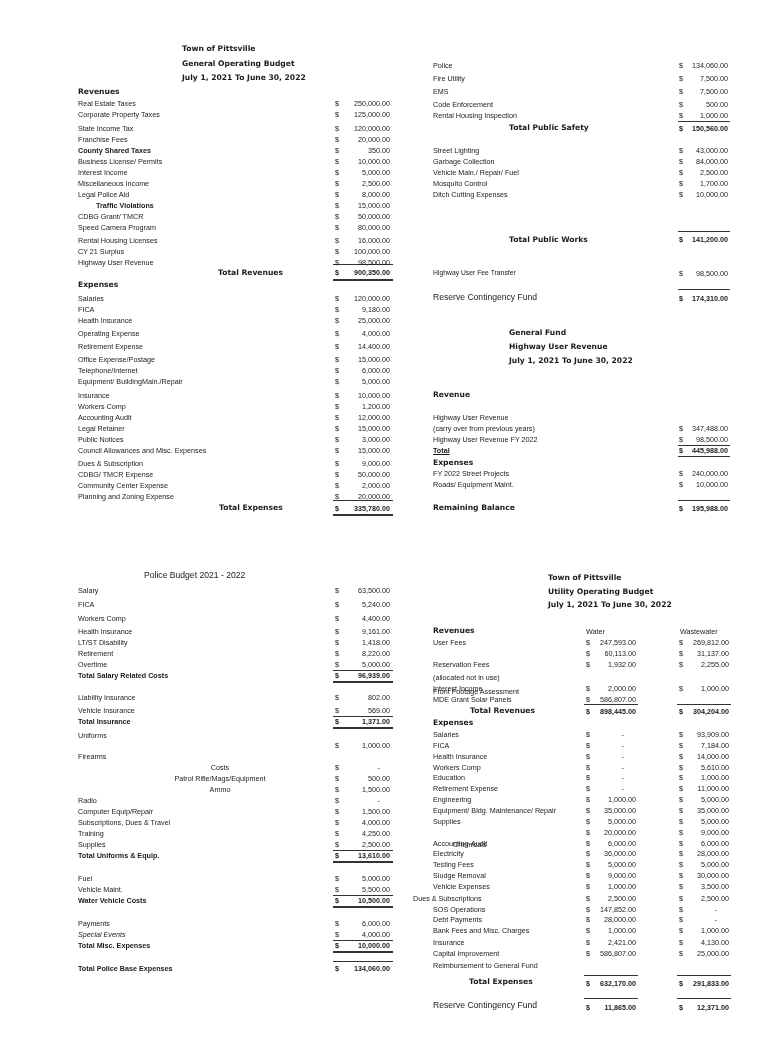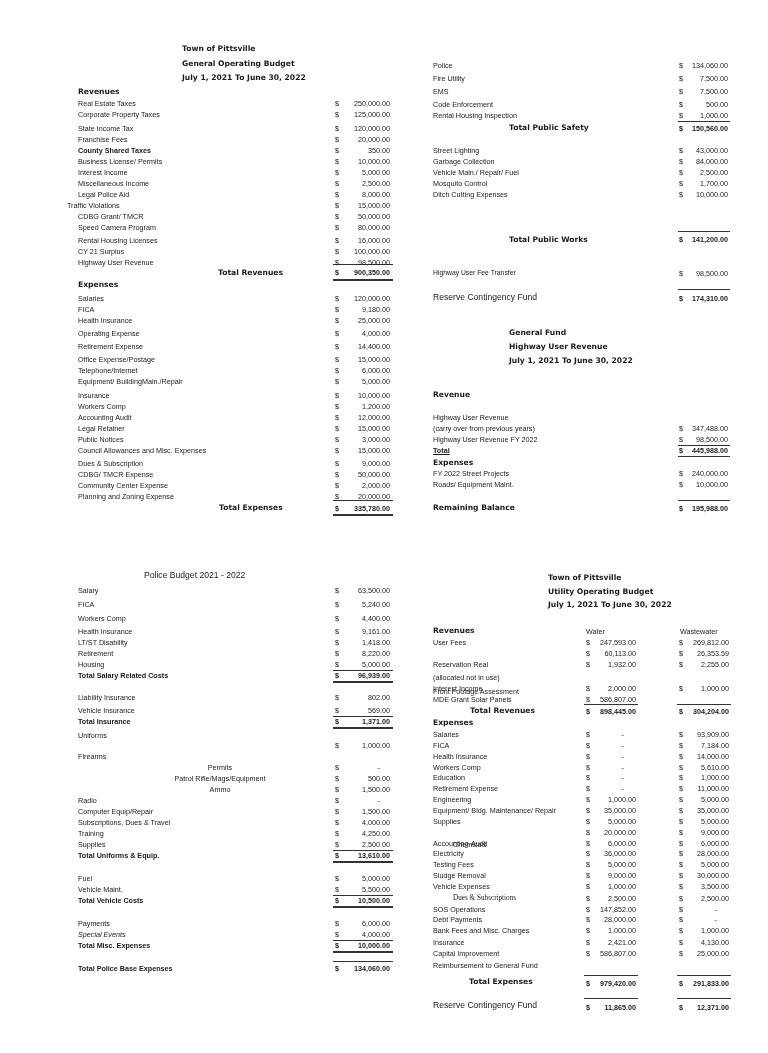--- a/index.html
+++ b/index.html
@@ -148,21 +148,21 @@
     <div class="abs" style="left:78px;top:179px;">Miscellaneous Income</div>
     <div class="amt" style="left:335px;top:179px;width:55px;">
       <span class="d">$</span>
       <span class="v">2,500.00</span>
     </div>
     <div class="abs" style="left:78px;top:190px;">Legal Police Aid</div>
     <div class="amt" style="left:335px;top:190px;width:55px;">
       <span class="d">$</span>
       <span class="v">8,000.00</span>
     </div>
-    <div class="abs" style="left:67px;top:201px;">Traffic Violations</div>
+    <div class="abs" style="left:96px;top:201px;font-weight:bold;">Traffic Violations</div>
     <div class="amt" style="left:335px;top:201px;width:55px;">
       <span class="d">$</span>
       <span class="v">15,000.00</span>
     </div>
     <div class="abs" style="left:78px;top:212px;">CDBG Grant/ TMCR</div>
     <div class="amt" style="left:335px;top:212px;width:55px;">
       <span class="d">$</span>
       <span class="v">50,000.00</span>
     </div>
     <div class="abs" style="left:78px;top:223px;">Speed Camera Program</div>
@@ -358,21 +358,21 @@
     <div class="abs" style="left:78px;top:638px;">LT/ST Disability</div>
     <div class="amt" style="left:335px;top:638px;width:55px;">
       <span class="d">$</span>
       <span class="v">1,418.00</span>
     </div>
     <div class="abs" style="left:78px;top:649px;">Retirement</div>
     <div class="amt" style="left:335px;top:649px;width:55px;">
       <span class="d">$</span>
       <span class="v">8,220.00</span>
     </div>
-    <div class="abs" style="left:78px;top:660px;">Housing</div>
+    <div class="abs" style="left:78px;top:660px;">Overtime</div>
     <div class="amt" style="left:335px;top:660px;width:55px;">
       <span class="d">$</span>
       <span class="v">5,000.00</span>
     </div>
     <div class="line" style="left:333px;top:670px;width:60px;"></div>
     <div class="abs bold" style="left:78px;top:671px;">Total Salary Related Costs</div>
     <div class="amt bold uline" style="left:335px;top:671px;width:55px;">
       <span class="d">$</span>
       <span class="v">96,939.00</span>
     </div>
@@ -393,21 +393,21 @@
       <span class="d">$</span>
       <span class="v">1,371.00</span>
     </div>
     <div class="line" style="left:333px;top:727px;width:60px;border-top-width:2px;"></div>
     <div class="abs" style="left:78px;top:731px;">Uniforms</div>
     <div class="amt" style="left:335px;top:741px;width:55px;">
       <span class="d">$</span>
       <span class="v">1,000.00</span>
     </div>
     <div class="abs" style="left:78px;top:752px;">Firearms</div>
-    <div class="abs" style="left:120px;width:200px;top:763px;text-align:center;">Permits</div>
+    <div class="abs" style="left:120px;width:200px;top:763px;text-align:center;">Costs</div>
     <div class="amt" style="left:335px;top:763px;width:55px;">
       <span class="d">$</span>
       <span class="v" style="right:10px;">-</span>
     </div>
     <div class="abs" style="left:120px;width:200px;top:774px;text-align:center;">Patrol Rifle/Mags/Equipment</div>
     <div class="amt" style="left:335px;top:774px;width:55px;">
       <span class="d">$</span>
       <span class="v">500.00</span>
     </div>
     <div class="abs" style="left:120px;width:200px;top:785px;text-align:center;">Ammo</div>
@@ -451,21 +451,21 @@
     <div class="amt" style="left:335px;top:874px;width:55px;">
       <span class="d">$</span>
       <span class="v">5,000.00</span>
     </div>
     <div class="abs" style="left:78px;top:885px;">Vehicle Maint.</div>
     <div class="amt" style="left:335px;top:885px;width:55px;">
       <span class="d">$</span>
       <span class="v">5,500.00</span>
     </div>
     <div class="line" style="left:333px;top:895px;width:60px;"></div>
-    <div class="abs bold" style="left:78px;top:896px;">Total Vehicle Costs</div>
+    <div class="abs bold" style="left:78px;top:896px;">Water Vehicle Costs</div>
     <div class="amt bold uline" style="left:335px;top:896px;width:55px;">
       <span class="d">$</span>
       <span class="v">10,500.00</span>
     </div>
     <div class="line" style="left:333px;top:906px;width:60px;border-top-width:2px;"></div>
     <div class="abs" style="left:78px;top:919px;">Payments</div>
     <div class="amt" style="left:335px;top:919px;width:55px;">
       <span class="d">$</span>
       <span class="v">6,000.00</span>
     </div>
@@ -496,23 +496,23 @@
       <span class="d">$</span>
       <span class="v">269,812.00</span>
     </div>
     <div class="abs" style="left:433px;top:687px;text-align:center;">Front Footage Assessment</div>
     <div class="amt" style="left:586px;top:649px;width:50px;">
       <span class="d">$</span>
       <span class="v">60,113.00</span>
     </div>
     <div class="amt" style="left:679px;top:649px;width:50px;">
       <span class="d">$</span>
-      <span class="v">26,353.59</span>
-    </div>
-    <div class="abs" style="left:433px;top:660px;">Reservation Real</div>
+      <span class="v">31,137.00</span>
+    </div>
+    <div class="abs" style="left:433px;top:660px;">Reservation Fees</div>
     <div class="amt" style="left:586px;top:660px;width:50px;">
       <span class="d">$</span>
       <span class="v">1,932.00</span>
     </div>
     <div class="amt" style="left:679px;top:660px;width:50px;">
       <span class="d">$</span>
       <span class="v">2,255.00</span>
     </div>
     <div class="abs" style="left:433px;top:673px;">(allocated not in use)</div>
     <div class="abs" style="left:433px;top:684px;">Interest Income</div>
@@ -669,21 +669,21 @@
     </div>
     <div class="abs" style="left:433px;top:882px;">Vehicle Expenses</div>
     <div class="amt" style="left:586px;top:882px;width:50px;">
       <span class="d">$</span>
       <span class="v">1,000.00</span>
     </div>
     <div class="amt" style="left:679px;top:882px;width:50px;">
       <span class="d">$</span>
       <span class="v">3,500.00</span>
     </div>
-    <div class="abs" style="left:453px;top:894px;font-family:Liberation Serif, serif;">Dues &amp; Subscriptions</div>
+    <div class="abs" style="left:413px;top:894px;">Dues &amp; Subscriptions</div>
     <div class="amt" style="left:586px;top:894px;width:50px;">
       <span class="d">$</span>
       <span class="v">2,500.00</span>
     </div>
     <div class="amt" style="left:679px;top:894px;width:50px;">
       <span class="d">$</span>
       <span class="v">2,500.00</span>
     </div>
     <div class="abs" style="left:433px;top:905px;">SOS Operations</div>
     <div class="amt" style="left:586px;top:905px;width:50px;">
@@ -729,21 +729,21 @@
     <div class="amt" style="left:679px;top:949px;width:50px;">
       <span class="d">$</span>
       <span class="v">25,000.00</span>
     </div>
     <div class="abs" style="left:433px;top:961px;">Reimbursement to General Fund</div>
     <div class="line" style="left:584px;top:975px;width:54px;"></div>
     <div class="line" style="left:677px;top:975px;width:54px;"></div>
     <div class="abs hdr" style="left:469px;top:977px;">Total Expenses</div>
     <div class="amt bold uline" style="left:586px;top:979px;width:50px;">
       <span class="d">$</span>
-      <span class="v">979,420.00</span>
+      <span class="v">632,170.00</span>
     </div>
     <div class="amt bold uline" style="left:679px;top:979px;width:50px;">
       <span class="d">$</span>
       <span class="v">291,833.00</span>
     </div>
     <div class="line" style="left:584px;top:998px;width:54px;"></div>
     <div class="line" style="left:677px;top:998px;width:54px;"></div>
     <div class="abs big" style="left:433px;top:1000px;">Reserve Contingency Fund</div>
     <div class="amt bold uline" style="left:586px;top:1003px;width:50px;">
       <span class="d">$</span>

